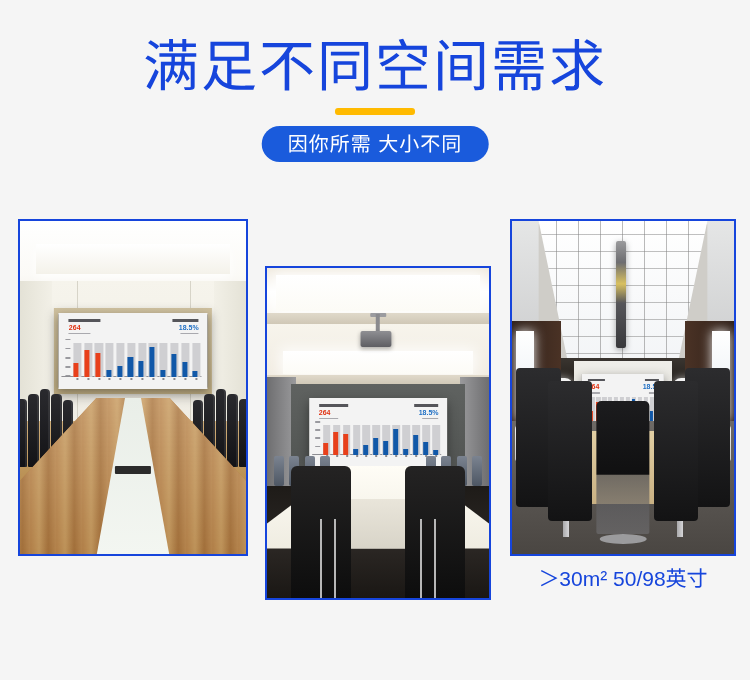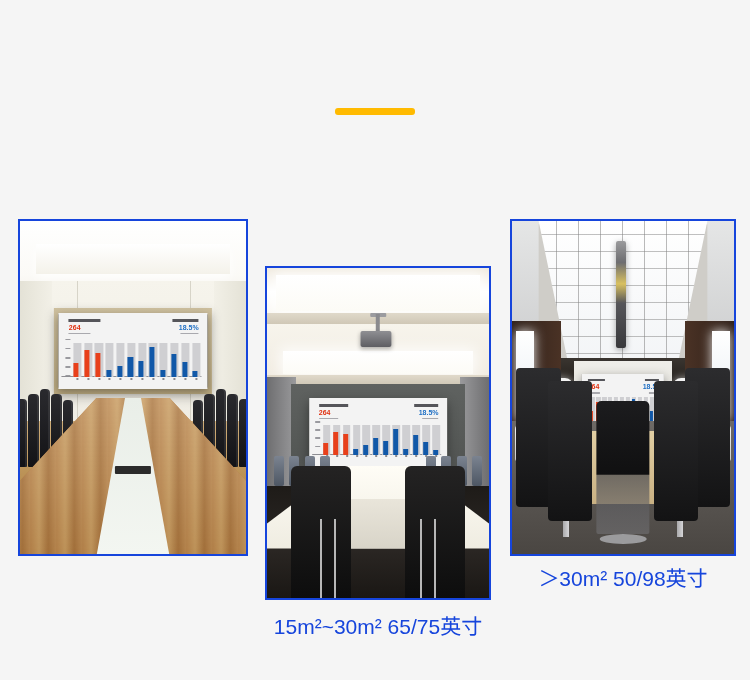--- a/index.html
+++ b/index.html
@@ -303,21 +303,23 @@
   .bar-grp{position:absolute;bottom:0;}
   .bar-bg{position:absolute;bottom:0;left:0;width:100%;background:#cfcfd2;}
   .bar-fg{position:absolute;bottom:0;left:8%;width:62%;}
 </style>
 </head>
 <body>
 
 <div class="page">
 
   <div class="header">
+    <div class="page-title">满足不同空间需求</div>
     <div class="title-underline"></div>
+    <div class="subtitle-pill">因你所需  大小不同</div>
   </div>
 
   <div class="panel panel-1">
     <div class="r1">
       <div class="r1-ceiling"></div>
       <div class="r1-ceil-slot"></div>
       <div class="r1-wallBack"></div>
       <div class="r1-wallL"></div>
       <div class="r1-wallR"></div>
       <div class="r1-panelline" style="left:25%"></div>
@@ -548,21 +550,20 @@
       <div class="r2-table"></div>
       <div class="r2-table-notch"></div>
       <div class="r2-bigchair l"></div>
       <div class="r2-bigchair r"></div>
       <div class="r2-chairleg" style="left:24%"></div>
       <div class="r2-chairleg" style="left:30%"></div>
       <div class="r2-chairleg" style="right:24%"></div>
       <div class="r2-chairleg" style="right:30%"></div>
     </div>
   </div>
-  <div class="caption caption-2">15m²~30m²  65/75英寸</div>
 
   <div class="panel panel-3">
     <div class="r3">
       <div class="r3-ceilsurround"></div>
       <div class="r3-ceilgrid"></div>
       <div class="r3-projector"></div>
       <div class="r3-darkband"></div>
 
       <div class="r3-wallL"></div>
       <div class="r3-wallR"></div>

